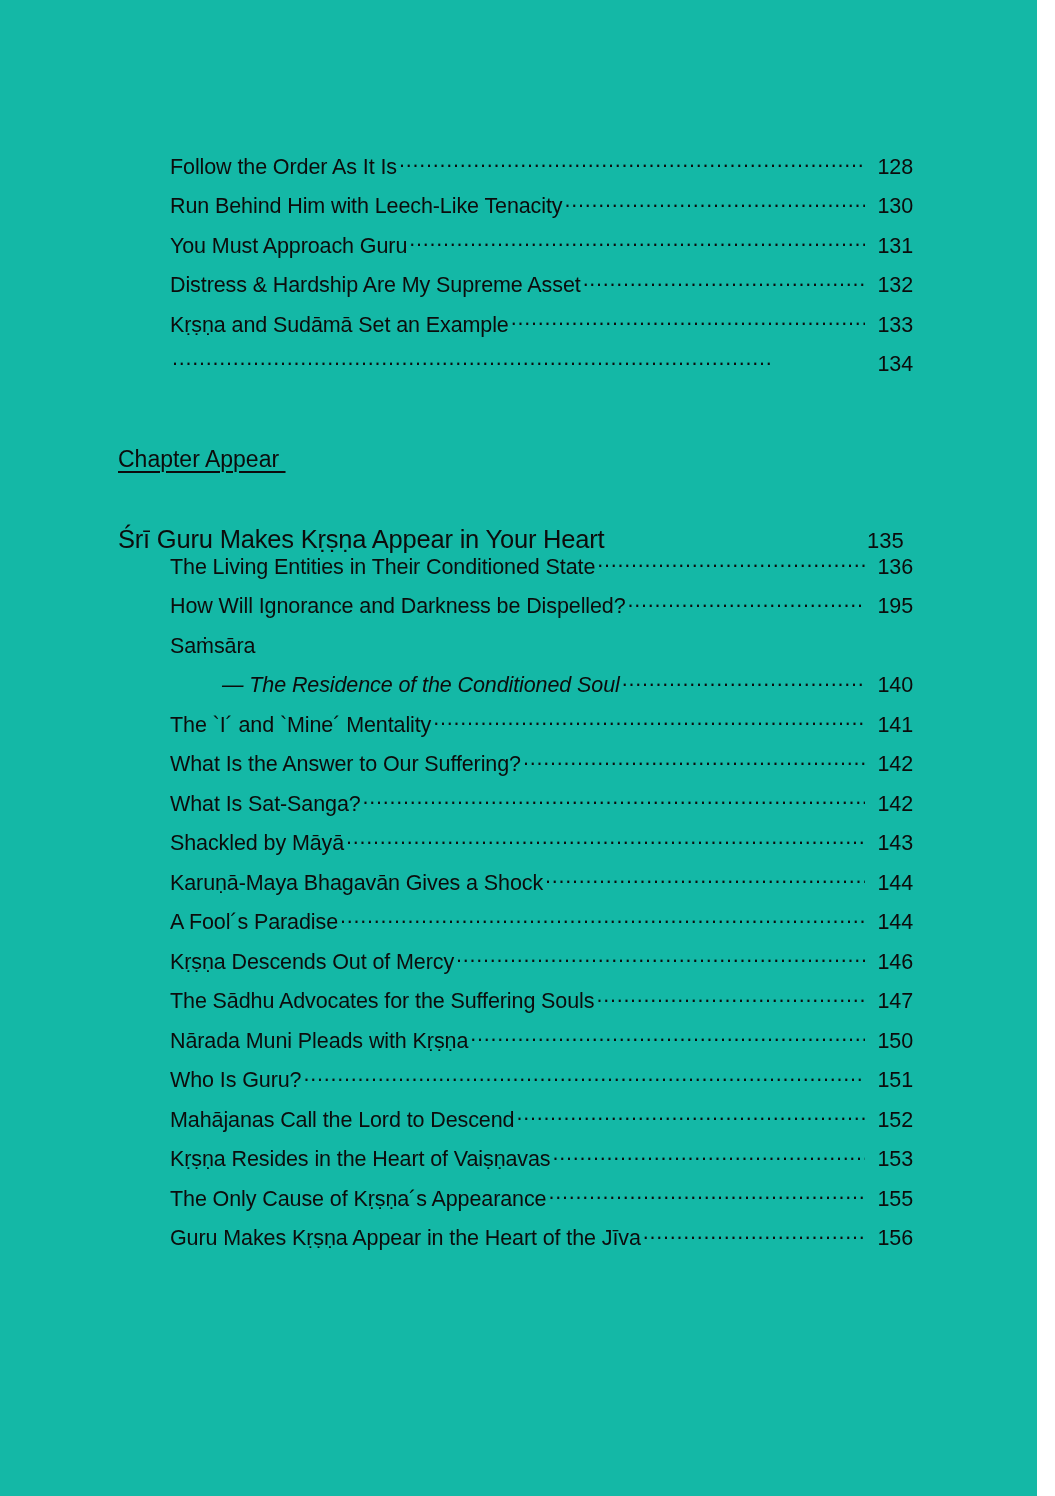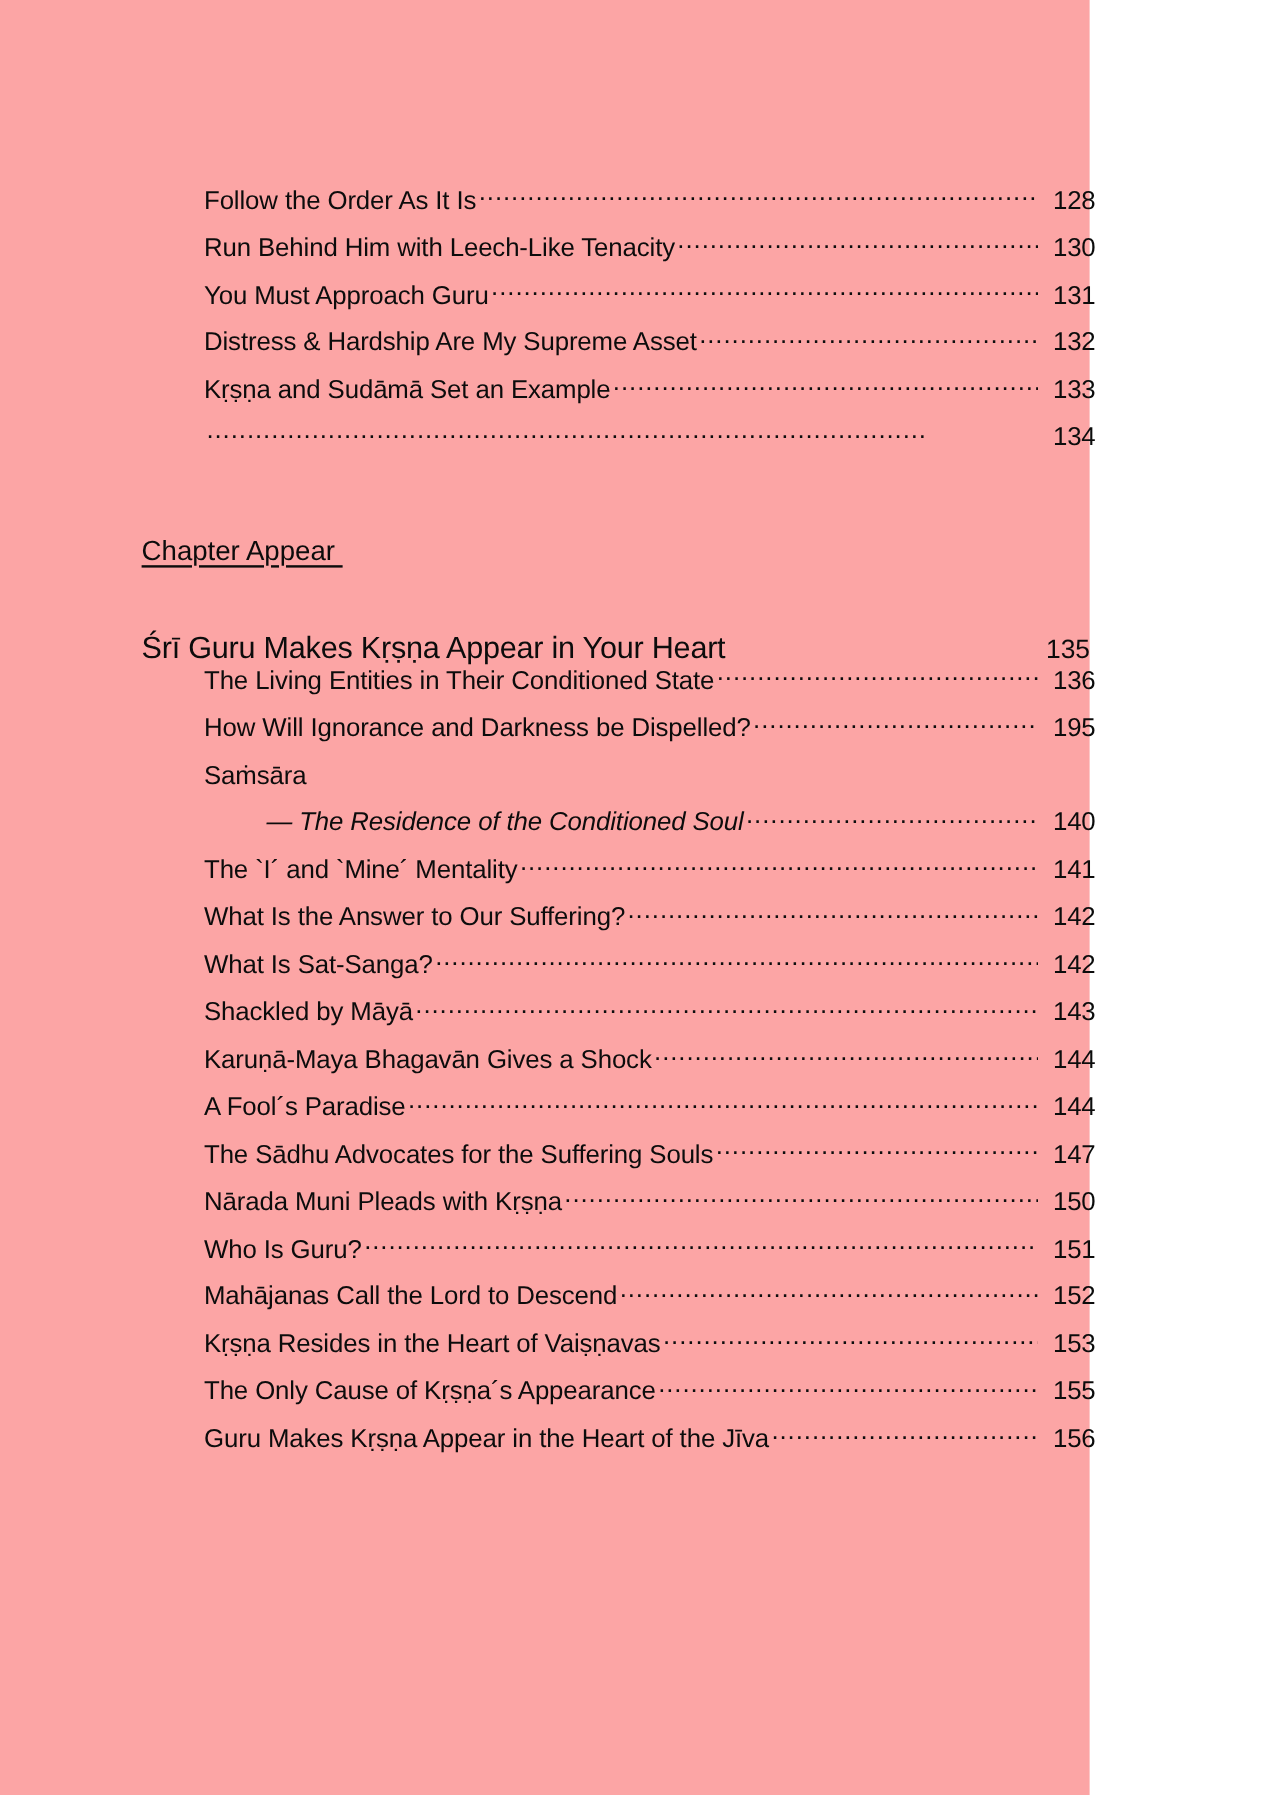--- a/index.html
+++ b/index.html
@@ -13,23 +13,23 @@
     position: relative;
     font-family: "Liberation Sans", sans-serif;
     color: #000000;
     overflow: hidden;
   }
 
   .page {
     position: absolute;
     left: 0;
     top: 0;
-    width: 908px;
+    width: 1037px;
     height: 1496px;
-    background: #fca5a5;
+    background: #14b8a6;
   }
 
   
   .toc-block {
     position: absolute;
     left: 118px;
     width: 795px;
   }
 
   .toc-row {
@@ -103,21 +103,21 @@
   .chapter-title {
     flex: 0 0 auto;
     font-size: 25.5px;
     letter-spacing: -0.2px;
     color: #0c0c0c;
   }
   .chapter-spacer { flex: 1 1 auto; }
   .chapter-page {
     flex: 0 0 auto;
     width: 46px;
-    text-align: center;
+    text-align: left;
     font-size: 22px;
     color: #0c0c0c;
     margin-top: 40px;
   }
 </style>
 </head>
 <body>
 
 <div class="page">
 
@@ -206,20 +206,25 @@
         <span class="toc-title">Karuṇā-Maya Bhagavān Gives a Shock </span>
         <span class="leader"></span>
         <span class="toc-page">144</span>
       </div>
       <div class="toc-row indent-entry">
         <span class="toc-title">A Fool´s Paradise</span>
         <span class="leader"></span>
         <span class="toc-page">144</span>
       </div>
       <div class="toc-row indent-entry">
+        <span class="toc-title">Kṛṣṇa Descends Out of Mercy</span>
+        <span class="leader"></span>
+        <span class="toc-page">146</span>
+      </div>
+      <div class="toc-row indent-entry">
         <span class="toc-title">The Sādhu Advocates for the Suffering Souls </span>
         <span class="leader"></span>
         <span class="toc-page">147</span>
       </div>
       <div class="toc-row indent-entry">
         <span class="toc-title">Nārada Muni Pleads with Kṛṣṇa </span>
         <span class="leader"></span>
         <span class="toc-page">150</span>
       </div>
       <div class="toc-row indent-entry">

